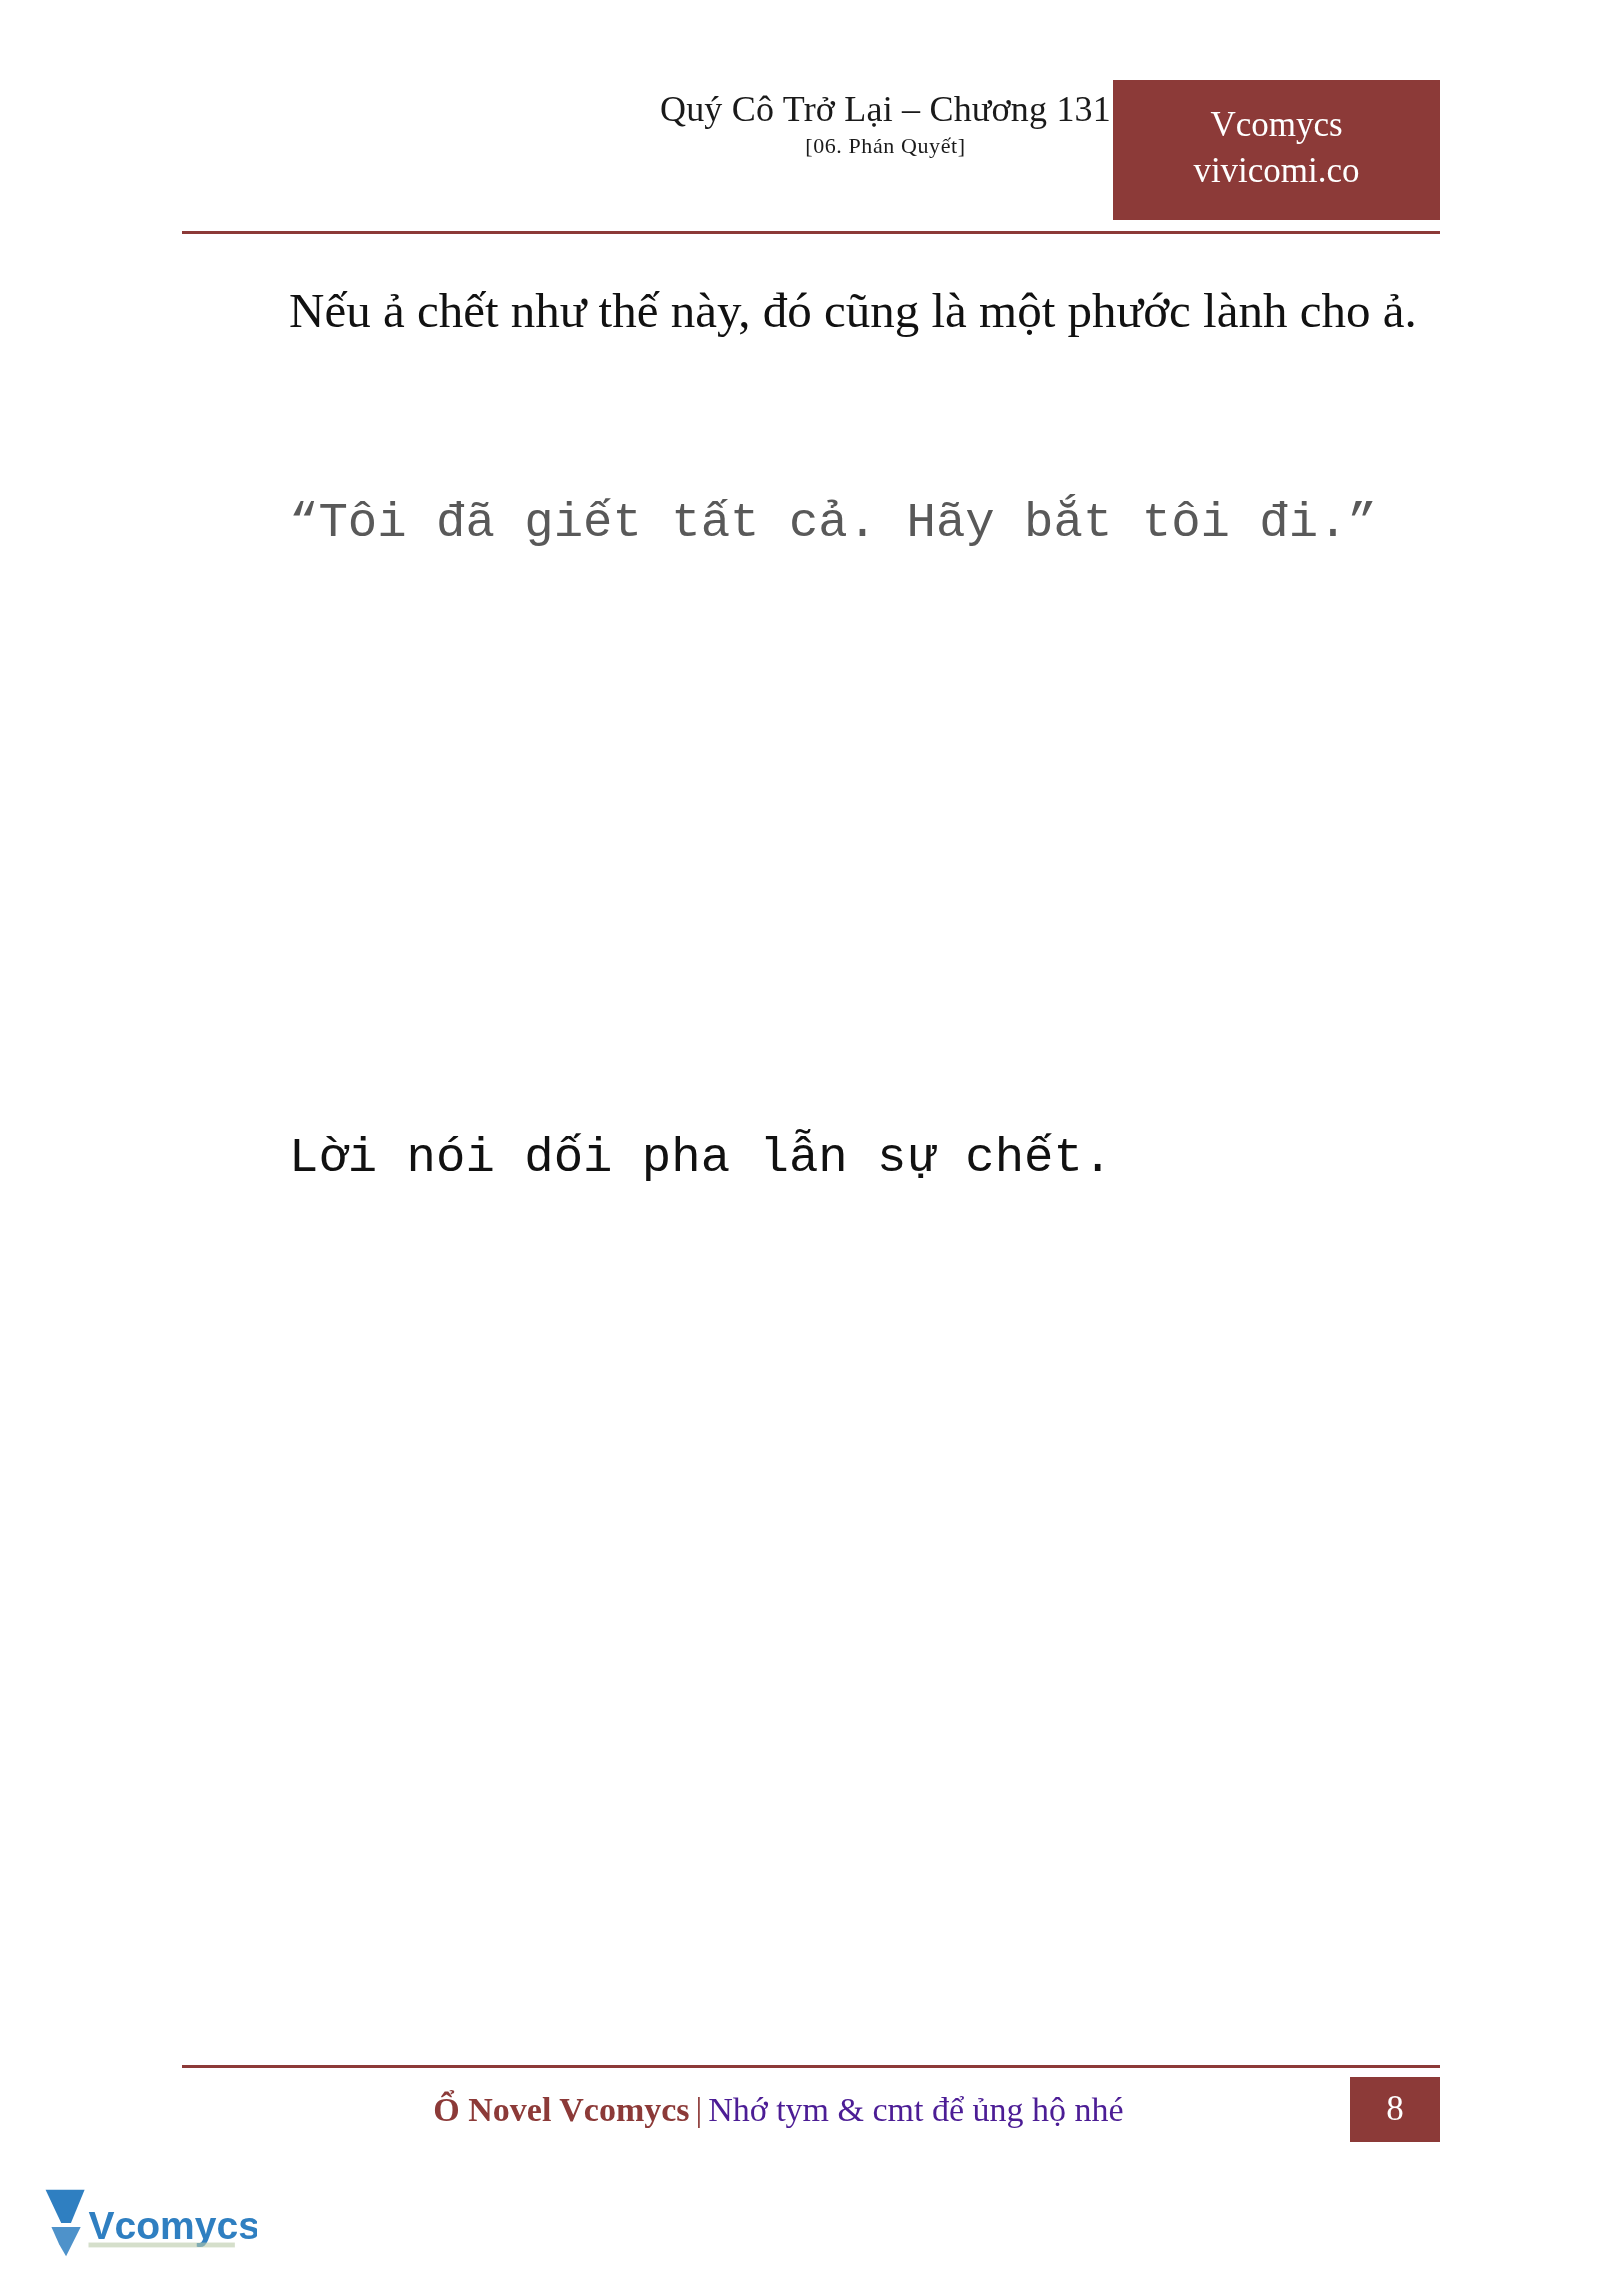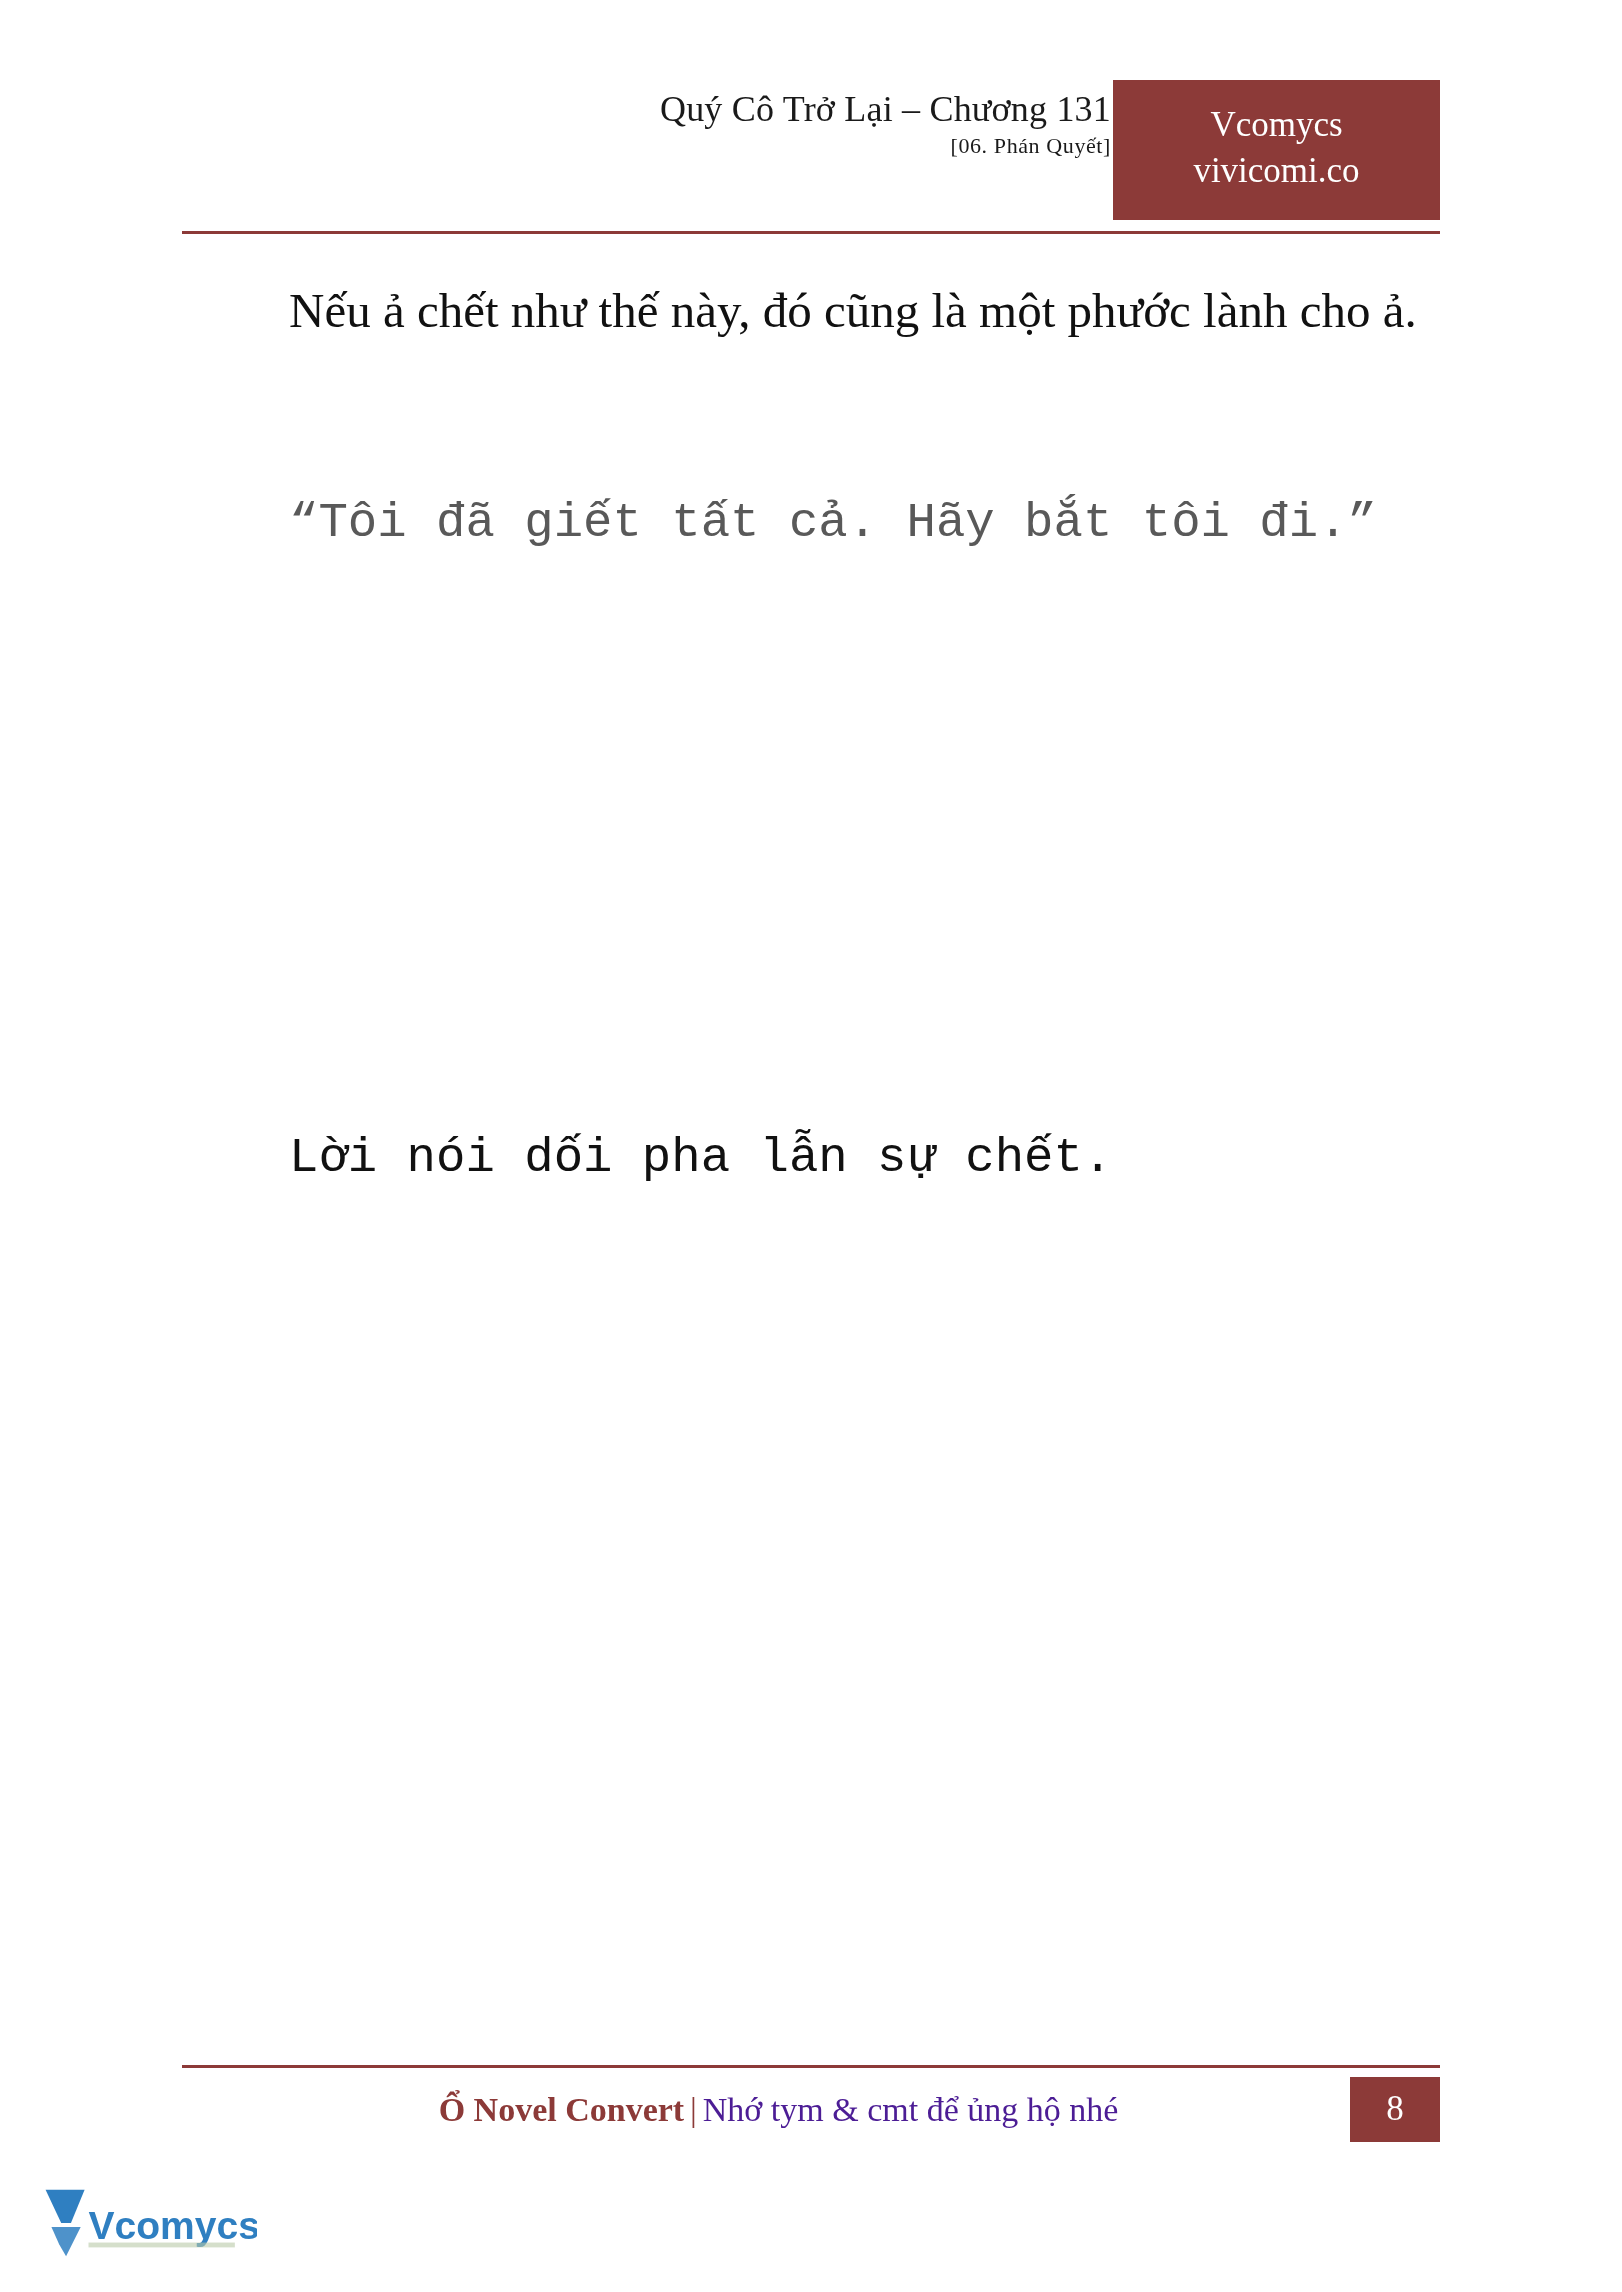--- a/index.html
+++ b/index.html
@@ -28,21 +28,21 @@
     position: absolute;
     left: 182px;
     top: 86px;
     width: 1258px;
     height: 149px;
   }
   .header-titles {
     position: absolute;
     right: 329px;
     top: 0;
-    text-align: right;
+    text-align: center;
     font-size: 36px;
     line-height: 1.28;
     letter-spacing: 0.2px;
     color: #1a1a1a;
   }
   .header-title-line2 {
     font-size: 22px;
     letter-spacing: 0.6px;
   }
   .header-brand {
@@ -184,21 +184,21 @@
     <div class="gap-3"></div>
     <div class="gap-4"></div>
     <div class="gap-5"></div>
     <p class="para black nojust">Lời nói dối pha lẫn sự chết.</p>
   </div>
 
   <div class="footer">
     <div class="footer-rule"></div>
     <div class="footer-inner">
       <div class="footer-text">
-        <span class="strong">Ổ Novel Convert</span><span class="sep">|</span><span class="tail">Nhớ tym &amp; cmt để ủng hộ nhé</span>
+        <span class="strong">Ổ Novel Vcomycs</span><span class="sep">|</span><span class="tail">Nhớ tym &amp; cmt để ủng hộ nhé</span>
       </div>
       <div class="footer-page">8</div>
     </div>
   </div>
 
   <div class="watermark">
     <svg class="wm-svg" width="216" height="80" viewBox="0 0 220 82" aria-hidden="true">
       <g fill="#2f7fc1">
         <polygon points="4,6 44,6 30,40 20,40"></polygon>
         <polygon points="10,44 40,44 25,74 18,62" opacity="0.85"></polygon>

